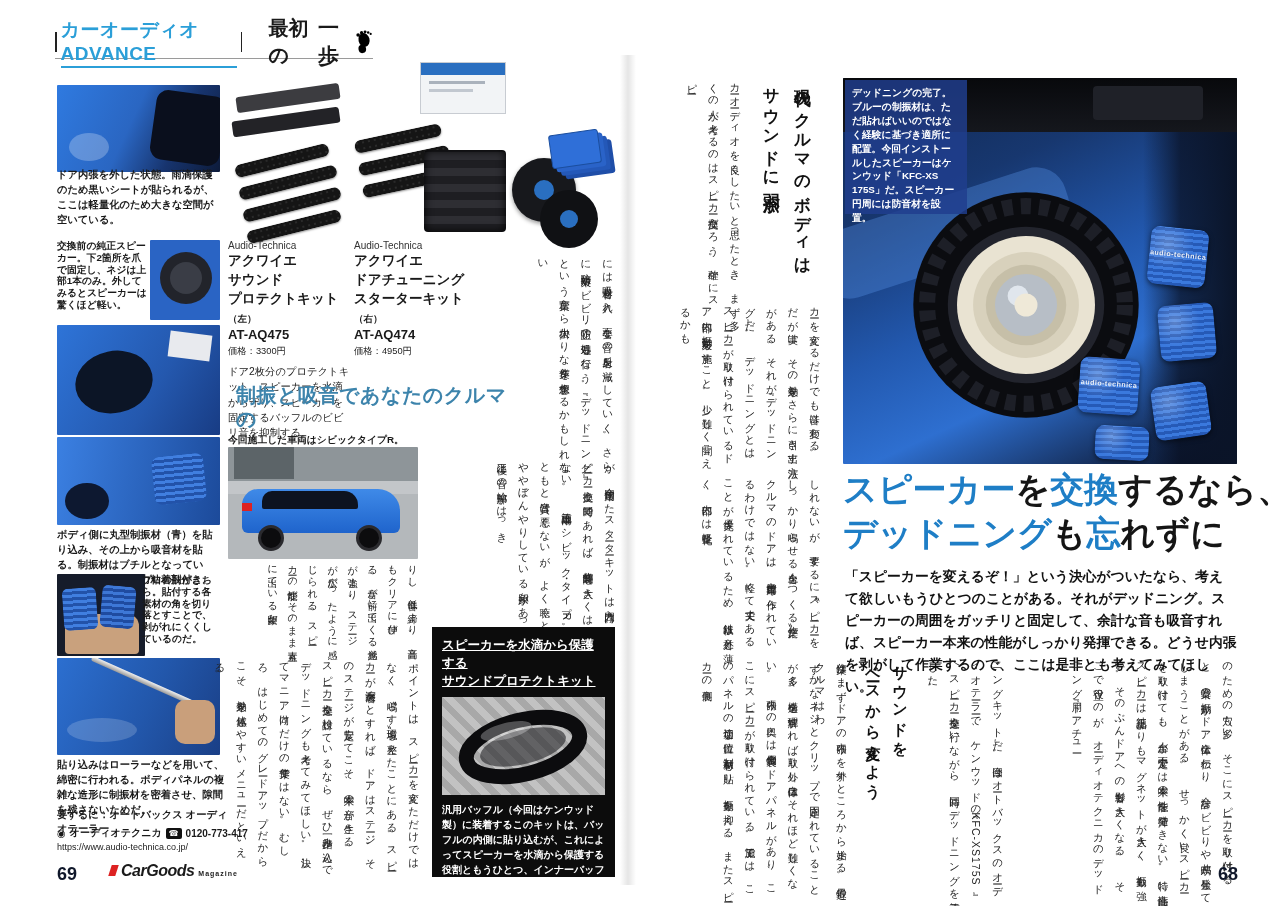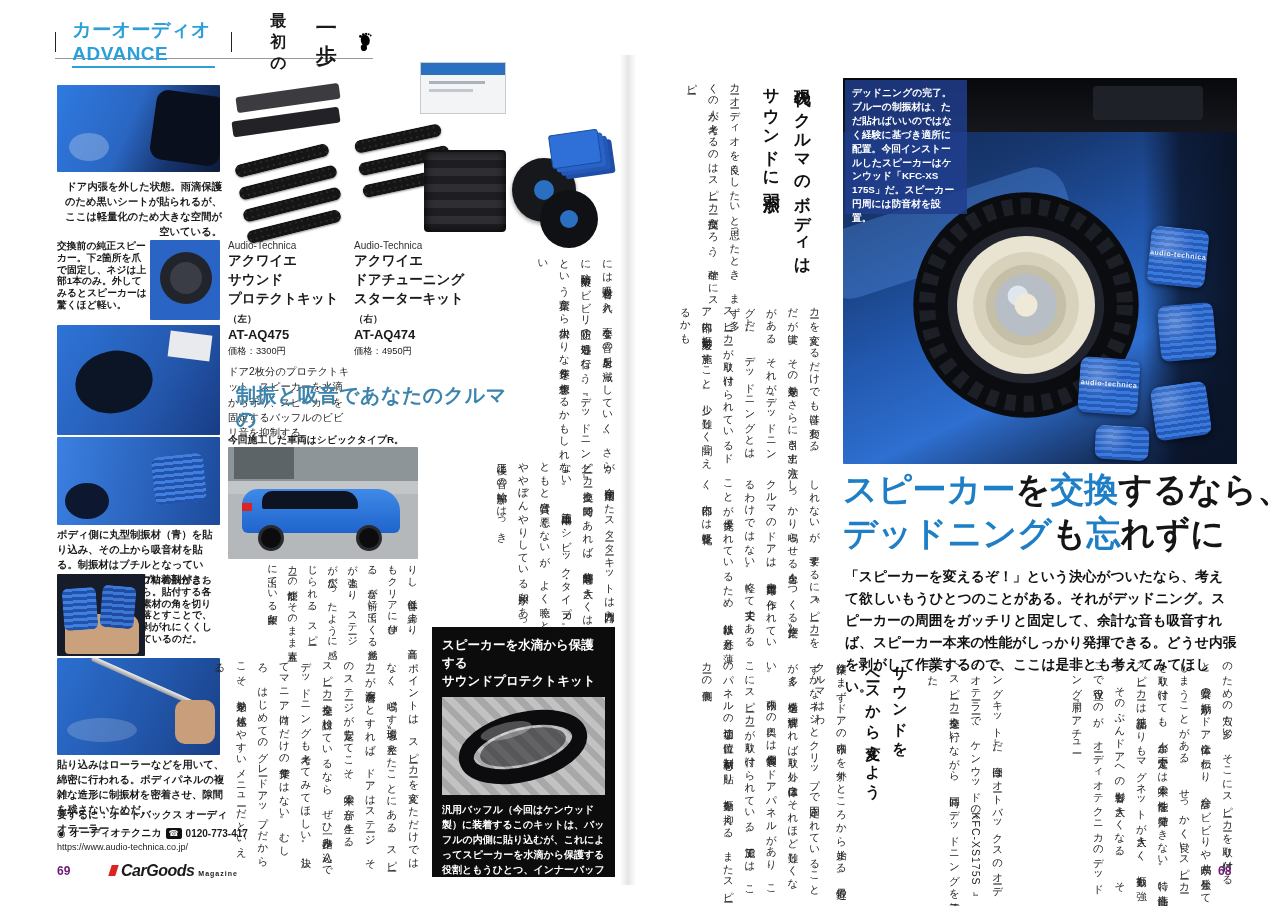--- a/index.html
+++ b/index.html
@@ -3,24 +3,24 @@
 <meta charset="utf-8">
 <style>
   html,body{margin:0;padding:0;background:#e8e8e8;}
   #canvas{position:relative;width:1280px;height:906px;background:#ffffff;overflow:hidden;
           font-family:"Liberation Sans","DejaVu Sans",sans-serif;color:#1a1a1a;}
   .abs{position:absolute;}
   .v{writing-mode:vertical-rl;text-orientation:mixed;}
   .pre{white-space:pre-line;}
 
   
-  .hdr{left:55px;top:26px;width:318px;height:32px;border-bottom:1px solid #9a9a9a;display:flex;align-items:center;gap:16px;}
+  .hdr{left:55px;top:26px;width:318px;height:32px;border-bottom:1px solid #9a9a9a;display:flex;align-items:center;gap:4px;}
   .hdr .bar{width:2px;height:20px;background:#222;}
   .hdr .series{color:#2b9fd8;font-weight:bold;font-size:19px;letter-spacing:0.5px;border-bottom:2px solid #2b9fd8;padding-bottom:1px;}
-  .hdr .t-small{font-weight:bold;font-size:16px;margin-left:22px;}
+  .hdr .t-small{font-weight:bold;font-size:20px;margin-left:22px;}
   .hdr .t-big{font-weight:900;font-size:21px;letter-spacing:1px;}
 
   
   .ph{overflow:hidden;border-radius:1px;}
   .cap{font-size:10.3px;font-weight:bold;line-height:1.45;color:#1a1a1a;}
   .capsm{font-size:9.8px;font-weight:bold;line-height:1.2;color:#1a1a1a;}
 
   
   .vbody{font-size:10.5px;line-height:2.05;letter-spacing:1px;color:#222;}
   .vbody3{font-size:10px;line-height:2.0;letter-spacing:0.5px;color:#222;}
@@ -33,40 +33,40 @@
   .prod .pname{font-size:13.5px;font-weight:900;line-height:1.25;}
   .prod .psfx{font-size:9.5px;font-weight:bold;}
   .prod .pmodel{font-size:13px;font-weight:900;margin-top:1px;}
   .prod .pprice{font-size:9.3px;margin-top:3px;color:#222;}
   .prod .pdesc{font-size:10.3px;line-height:1.5;margin-top:6px;}
 
   .subhead{font-size:20px;font-weight:bold;color:#3d84ac;line-height:1.2;letter-spacing:0.5px;}
 
   
   .bbox{background:#0c0c0c;color:#fff;padding:9px 10px;box-sizing:border-box;}
-  .bbox .btitle{font-size:12.5px;font-weight:900;line-height:1.45;}
+  .bbox .btitle{font-size:12.5px;font-weight:900;line-height:1.45;text-decoration:underline;}
   .bbox .bcap{font-size:10px;line-height:1.5;font-weight:bold;}
   .plate{background:repeating-linear-gradient(45deg,#c2c2c2 0 7px,#a8a8a8 7px 14px),linear-gradient(#cfcfcf,#9e9e9e);margin:7px 0;position:relative;}
 
   
   .ovl-cap{background:rgba(32,62,142,0.84);color:#fff;font-size:9.8px;font-weight:bold;line-height:1.42;padding:6px 7px;box-sizing:border-box;}
   .hl{font-size:34px;font-weight:900;letter-spacing:0px;line-height:1.28;white-space:nowrap;}
   .hl .b{color:#1e7ec6;}
   .hl .k{color:#151515;}
   .lead{font-size:13.8px;font-weight:bold;line-height:1.6;color:#111;}
 
   .patch{position:absolute;background:
      radial-gradient(circle at 30% 30%, rgba(255,255,255,0.25), rgba(255,255,255,0) 45%),
      repeating-linear-gradient(0deg, rgba(20,50,120,0.35) 0 3px, rgba(80,140,230,0.35) 3px 6px),
      #2f6fd8;border-radius:9px;box-shadow:0 2px 5px rgba(0,0,0,0.5);}
   .patch .atlabel{position:absolute;left:0;right:0;top:40%;text-align:center;color:#eef2f8;font-size:7px;letter-spacing:0.5px;font-weight:bold;}
 
   .strip{position:absolute;height:13px;border-radius:7px;background:
      radial-gradient(circle, #2a2a2a 1px, transparent 1.5px) 0 0/6px 6px,#151515;box-shadow:0 1px 2px rgba(0,0,0,0.4);}
-  .pagenum{font-size:12px;font-weight:bold;color:#701a75;}
+  .pagenum{font-size:18px;font-weight:bold;color:#0f172a;}
   .gutter{background:linear-gradient(90deg,rgba(0,0,0,0) 0%,rgba(0,0,0,0.10) 50%,rgba(0,0,0,0) 100%);}
   .flogo{display:flex;align-items:baseline;gap:4px;}
   .flogo .cg{font-size:16px;font-weight:900;font-style:italic;letter-spacing:-0.5px;}
   .flogo .cg-red{width:7px;height:11px;background:#d22;transform:skewX(-18deg);}
   .flogo .mg{font-size:7px;font-weight:bold;letter-spacing:1px;}
   .ftr{font-size:10.3px;font-weight:bold;}
   .ftr2{font-size:10px;font-weight:bold;display:flex;align-items:center;gap:4px;}
   .ftr3{font-size:9px;color:#222;}
   .telbadge{background:#111;color:#fff;font-size:8px;padding:1px 3px;border-radius:2px;}
 </style>
@@ -89,21 +89,21 @@
       <circle cx="14.5" cy="2.4" r="2.1" fill="#000"></circle>
         <circle cx="19" cy="3.2" r="1.8" fill="#000"></circle>
       <circle cx="22.6" cy="5.4" r="1.6" fill="#000"></circle>
     </svg>
   </div>
 
   <div class="abs ph" style="left:57px;top:85px;width:163px;height:87px;background:linear-gradient(115deg,#2f7ae0 0%,#2a66c2 45%,#17346e 72%,#0d1b3a 100%);">
     <div class="abs" style="left:96px;top:8px;width:70px;height:70px;background:#0a0f1d;border-radius:12px;transform:rotate(8deg);"></div>
     <div class="abs" style="left:12px;top:48px;width:40px;height:28px;background:rgba(255,255,255,0.25);border-radius:50%;"></div>
   </div>
-  <div class="abs cap" style="left:57px;top:180px;width:165px;text-align:right;">ドア内張を外した状態。雨滴保護のため黒いシートが貼られるが、ここは軽量化のため大きな空間が空いている。</div>
+  <div class="abs cap" style="left:57px;top:168px;width:165px;">ドア内張を外した状態。雨滴保護のため黒いシートが貼られるが、ここは軽量化のため大きな空間が空いている。</div>
 
   <div class="abs capsm" style="left:57px;top:240px;width:90px;">交換前の純正スピーカー。下2箇所を爪で固定し、ネジは上部1本のみ。外してみるとスピーカーは驚くほど軽い。</div>
   <div class="abs ph" style="left:150px;top:240px;width:70px;height:80px;background:#2a64c4;">
     <div class="abs" style="left:10px;top:12px;width:52px;height:52px;border-radius:50%;background:#22242b;"></div>
     <div class="abs" style="left:20px;top:22px;width:32px;height:32px;border-radius:50%;background:#3a3d46;"></div>
   </div>
 
   <div class="abs ph" style="left:57px;top:325px;width:163px;height:110px;background:linear-gradient(120deg,#2e74d8 0%,#2458ae 60%,#183c84 100%);">
     <div class="abs" style="left:18px;top:26px;width:78px;height:62px;background:#0c1526;border-radius:50%;transform:rotate(-12deg);"></div>
     <div class="abs" style="left:112px;top:8px;width:42px;height:26px;background:#e8eaee;transform:rotate(7deg);"></div>

